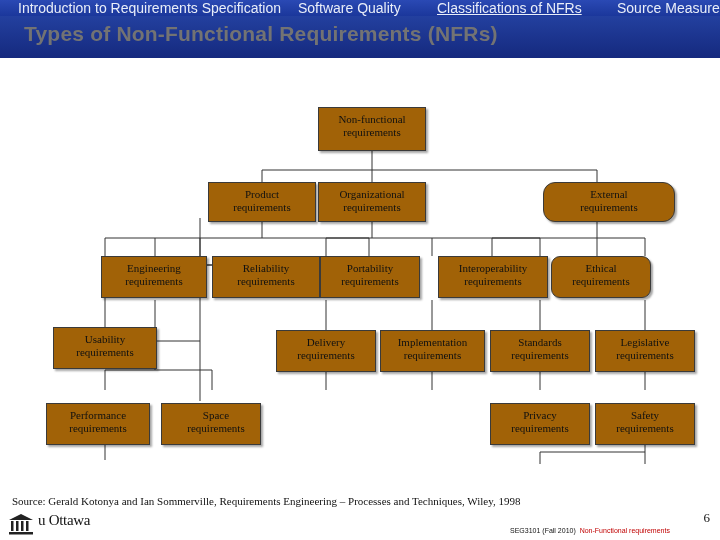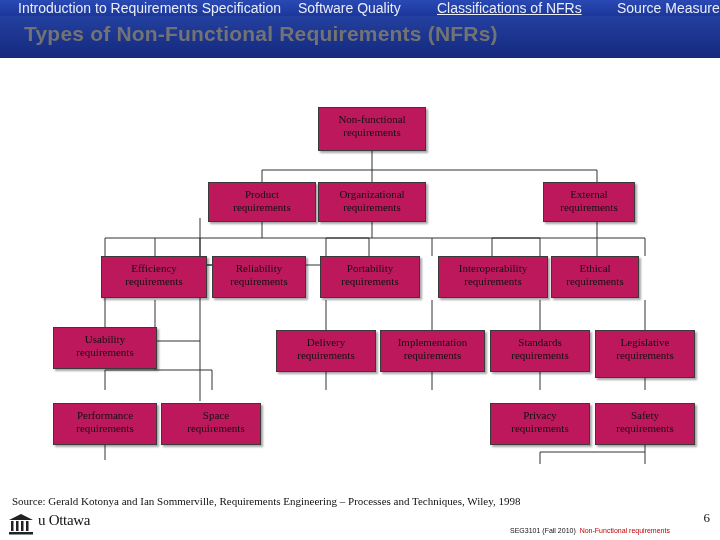--- a/index.html
+++ b/index.html
@@ -43,21 +43,21 @@
 
   
   .canvas{
     position:absolute;left:0;top:60px;width:720px;height:420px;
   }
   svg.lines{position:absolute;left:0;top:0;width:720px;height:420px;}
 
   .node{
     position:absolute;
     box-sizing:border-box;
-    background:#be185d;
+    background:#a16207;
     border:1px solid #3a3a3a;
     box-shadow:2px 2px 2px rgba(0,0,0,0.35);
     font-family:"Liberation Serif", serif;
     font-size:11px;
     color:#111111;
     text-align:center;
     line-height:13px;
     padding-top:5px;
   }
   .node span{display:block;}
@@ -179,46 +179,46 @@
   <div class="node" style="left:208px;top:122px;width:108px;height:40px;">
     <span>Product</span>
     <span>requirements</span>
   </div>
 
   <div class="node" style="left:318px;top:122px;width:108px;height:40px;">
     <span>Organizational</span>
     <span>requirements</span>
   </div>
 
-  <div class="node" style="left:543px;top:122px;width:92px;height:40px;">
+  <div class="node" style="left:543px;top:122px;width:132px;height:40px;border-radius:12px;">
     <span>External</span>
     <span>requirements</span>
   </div>
 
   <div class="node" style="left:101px;top:196px;width:106px;height:42px;">
-    <span>Efficiency</span>
-    <span>requirements</span>
-  </div>
-
-  <div class="node" style="left:212px;top:196px;width:94px;height:42px;">
+    <span>Engineering</span>
+    <span>requirements</span>
+  </div>
+
+  <div class="node" style="left:212px;top:196px;width:108px;height:42px;">
     <span>Reliability</span>
     <span>requirements</span>
   </div>
 
   <div class="node" style="left:320px;top:196px;width:100px;height:42px;">
     <span>Portability</span>
     <span>requirements</span>
   </div>
 
   <div class="node" style="left:438px;top:196px;width:110px;height:42px;">
     <span>Interoperability</span>
     <span>requirements</span>
   </div>
 
-  <div class="node" style="left:551px;top:196px;width:88px;height:42px;">
+  <div class="node" style="left:551px;top:196px;width:100px;height:42px;border-radius:9px;">
     <span>Ethical</span>
     <span>requirements</span>
   </div>
 
   <div class="node" style="left:53px;top:267px;width:104px;height:42px;">
     <span>Usability</span>
     <span>requirements</span>
   </div>
 
   <div class="node" style="left:276px;top:270px;width:100px;height:42px;">
@@ -229,26 +229,26 @@
   <div class="node" style="left:380px;top:270px;width:105px;height:42px;">
     <span>Implementation</span>
     <span>requirements</span>
   </div>
 
   <div class="node" style="left:490px;top:270px;width:100px;height:42px;">
     <span>Standards</span>
     <span>requirements</span>
   </div>
 
-  <div class="node" style="left:595px;top:270px;width:100px;height:48px;">
+  <div class="node" style="left:595px;top:270px;width:100px;height:42px;">
     <span>Legislative</span>
     <span>requirements</span>
   </div>
 
-  <div class="node" style="left:53px;top:343px;width:104px;height:42px;">
+  <div class="node" style="left:46px;top:343px;width:104px;height:42px;">
     <span>Performance</span>
     <span>requirements</span>
   </div>
 
   <div class="node" style="left:161px;top:343px;width:100px;height:42px;padding-left:10px;">
     <span>Space</span>
     <span>requirements</span>
   </div>
 
   <div class="node" style="left:490px;top:343px;width:100px;height:42px;">

